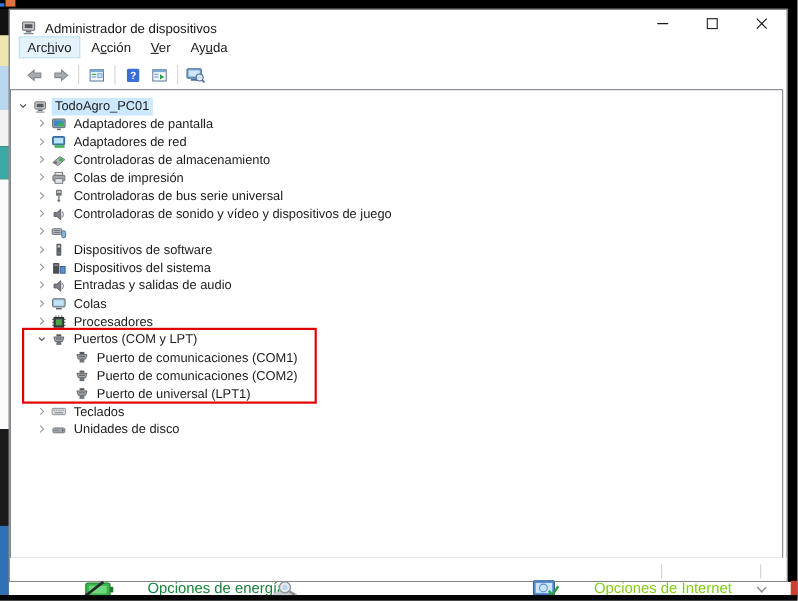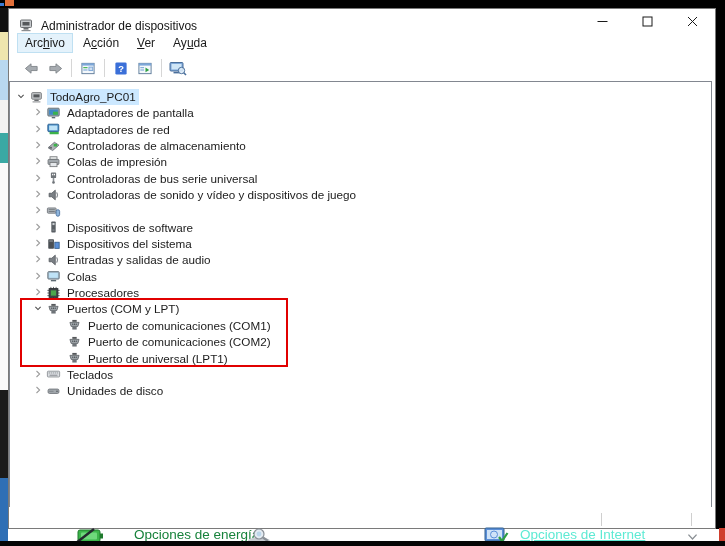--- a/index.html
+++ b/index.html
@@ -88,21 +88,21 @@
     </span>
     <span class="cp-label" style="left: 276px; color: #bef264; margin-top: 47px;">Opciones de indización</span>
     <span class="icn cp-icon" style="position: absolute; left: 484px; top: 1px;">
       <svg width="28" height="17" viewBox="0 0 28 17">
         <rect x="1" y="1" width="19" height="13" rx="1.2" fill="#5a8fd8" stroke="#33608f"></rect>
         <rect x="3" y="3" width="15" height="9" fill="#cfe3f7"></rect>
         <circle cx="10" cy="7.5" r="3.5" fill="none" stroke="#5a8fd8" stroke-width="1"></circle>
         <path d="M15 10 l3 4 5.5-8" stroke="#2e9e42" stroke-width="2.2" fill="none"></path>
       </svg>
     </span>
-    <span class="cp-label" style="left: 520px; color: #5eead4; text-decoration: underline;">Opciones de Internet</span>
+    <span class="cp-label" style="left: 540px; color: #84cc16;">Opciones de Internet</span>
     <span class="cp-chevron" style="left: 686px; position: absolute;"><svg width="13" height="10" viewBox="0 0 16 12">
         <path d="M3 3 L8 8.5 L13 3" fill="none" stroke="#8a8f94" stroke-width="1.6"></path>
       </svg></span>
   </div>
 <div class="bottom-bar"></div>
 
 <div class="win">
 
   <div class="titlebar">
     <span class="app-icon icn" id="app-icon-slot">

